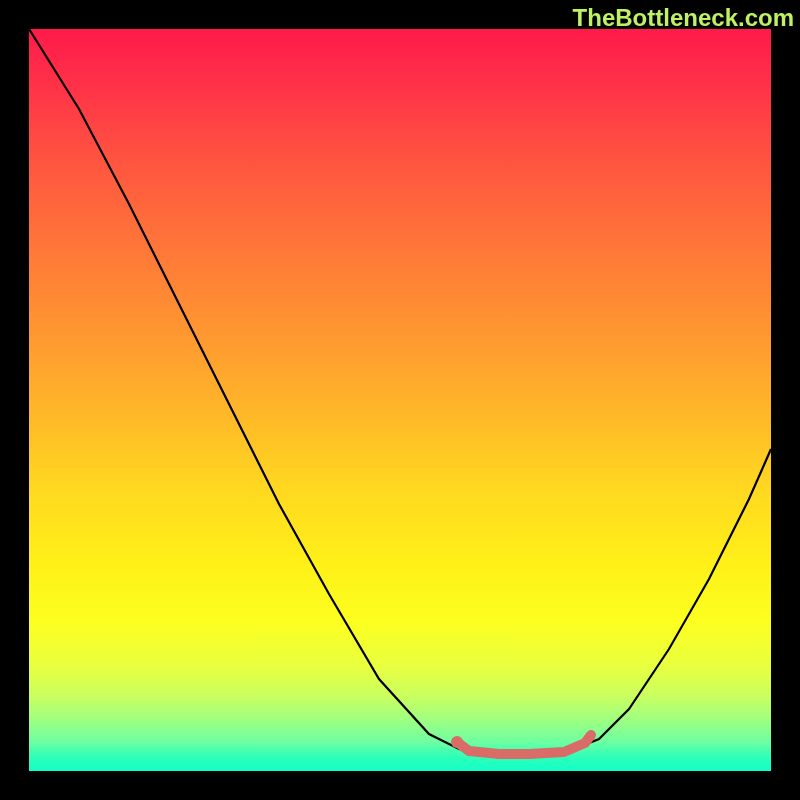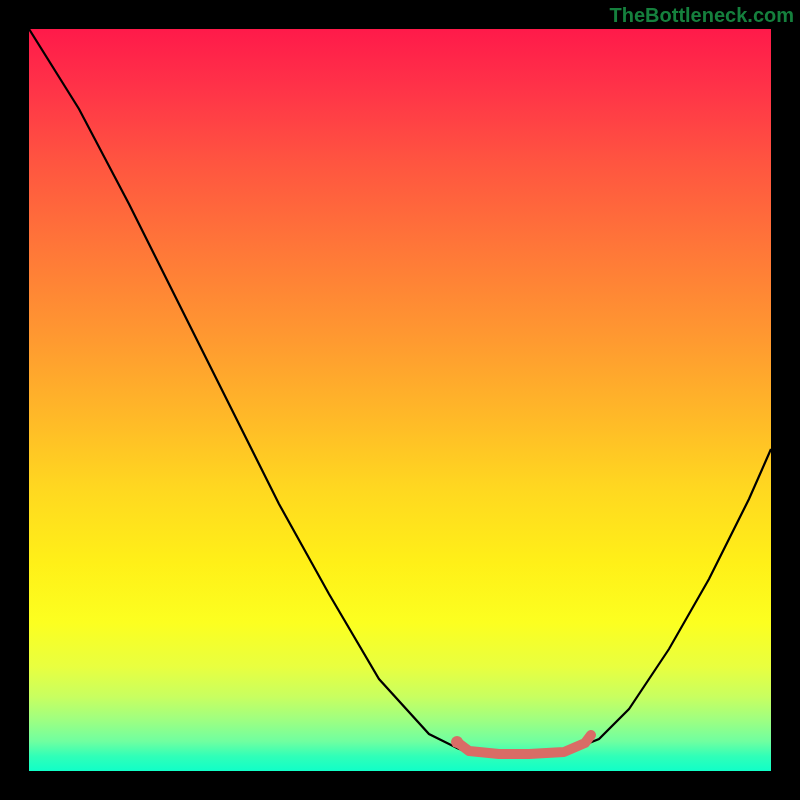--- a/index.html
+++ b/index.html
@@ -39,23 +39,23 @@
       #a0ff80 93%,
       #70ffa0 96%,
       #30ffb8 98%,
       #10ffc8 100%
     );
   }
   .watermark {
     position: absolute;
     top: 4px;
     right: 6px;
-    font-size: 20px;
+    font-size: 24px;
     font-weight: bold;
-    color: #15803d;
+    color: #bef264;
     z-index: 10;
   }
   svg.curve {
     position: absolute;
     left: 0;
     top: 0;
     width: 100%;
     height: 100%;
     pointer-events: none;
   }

